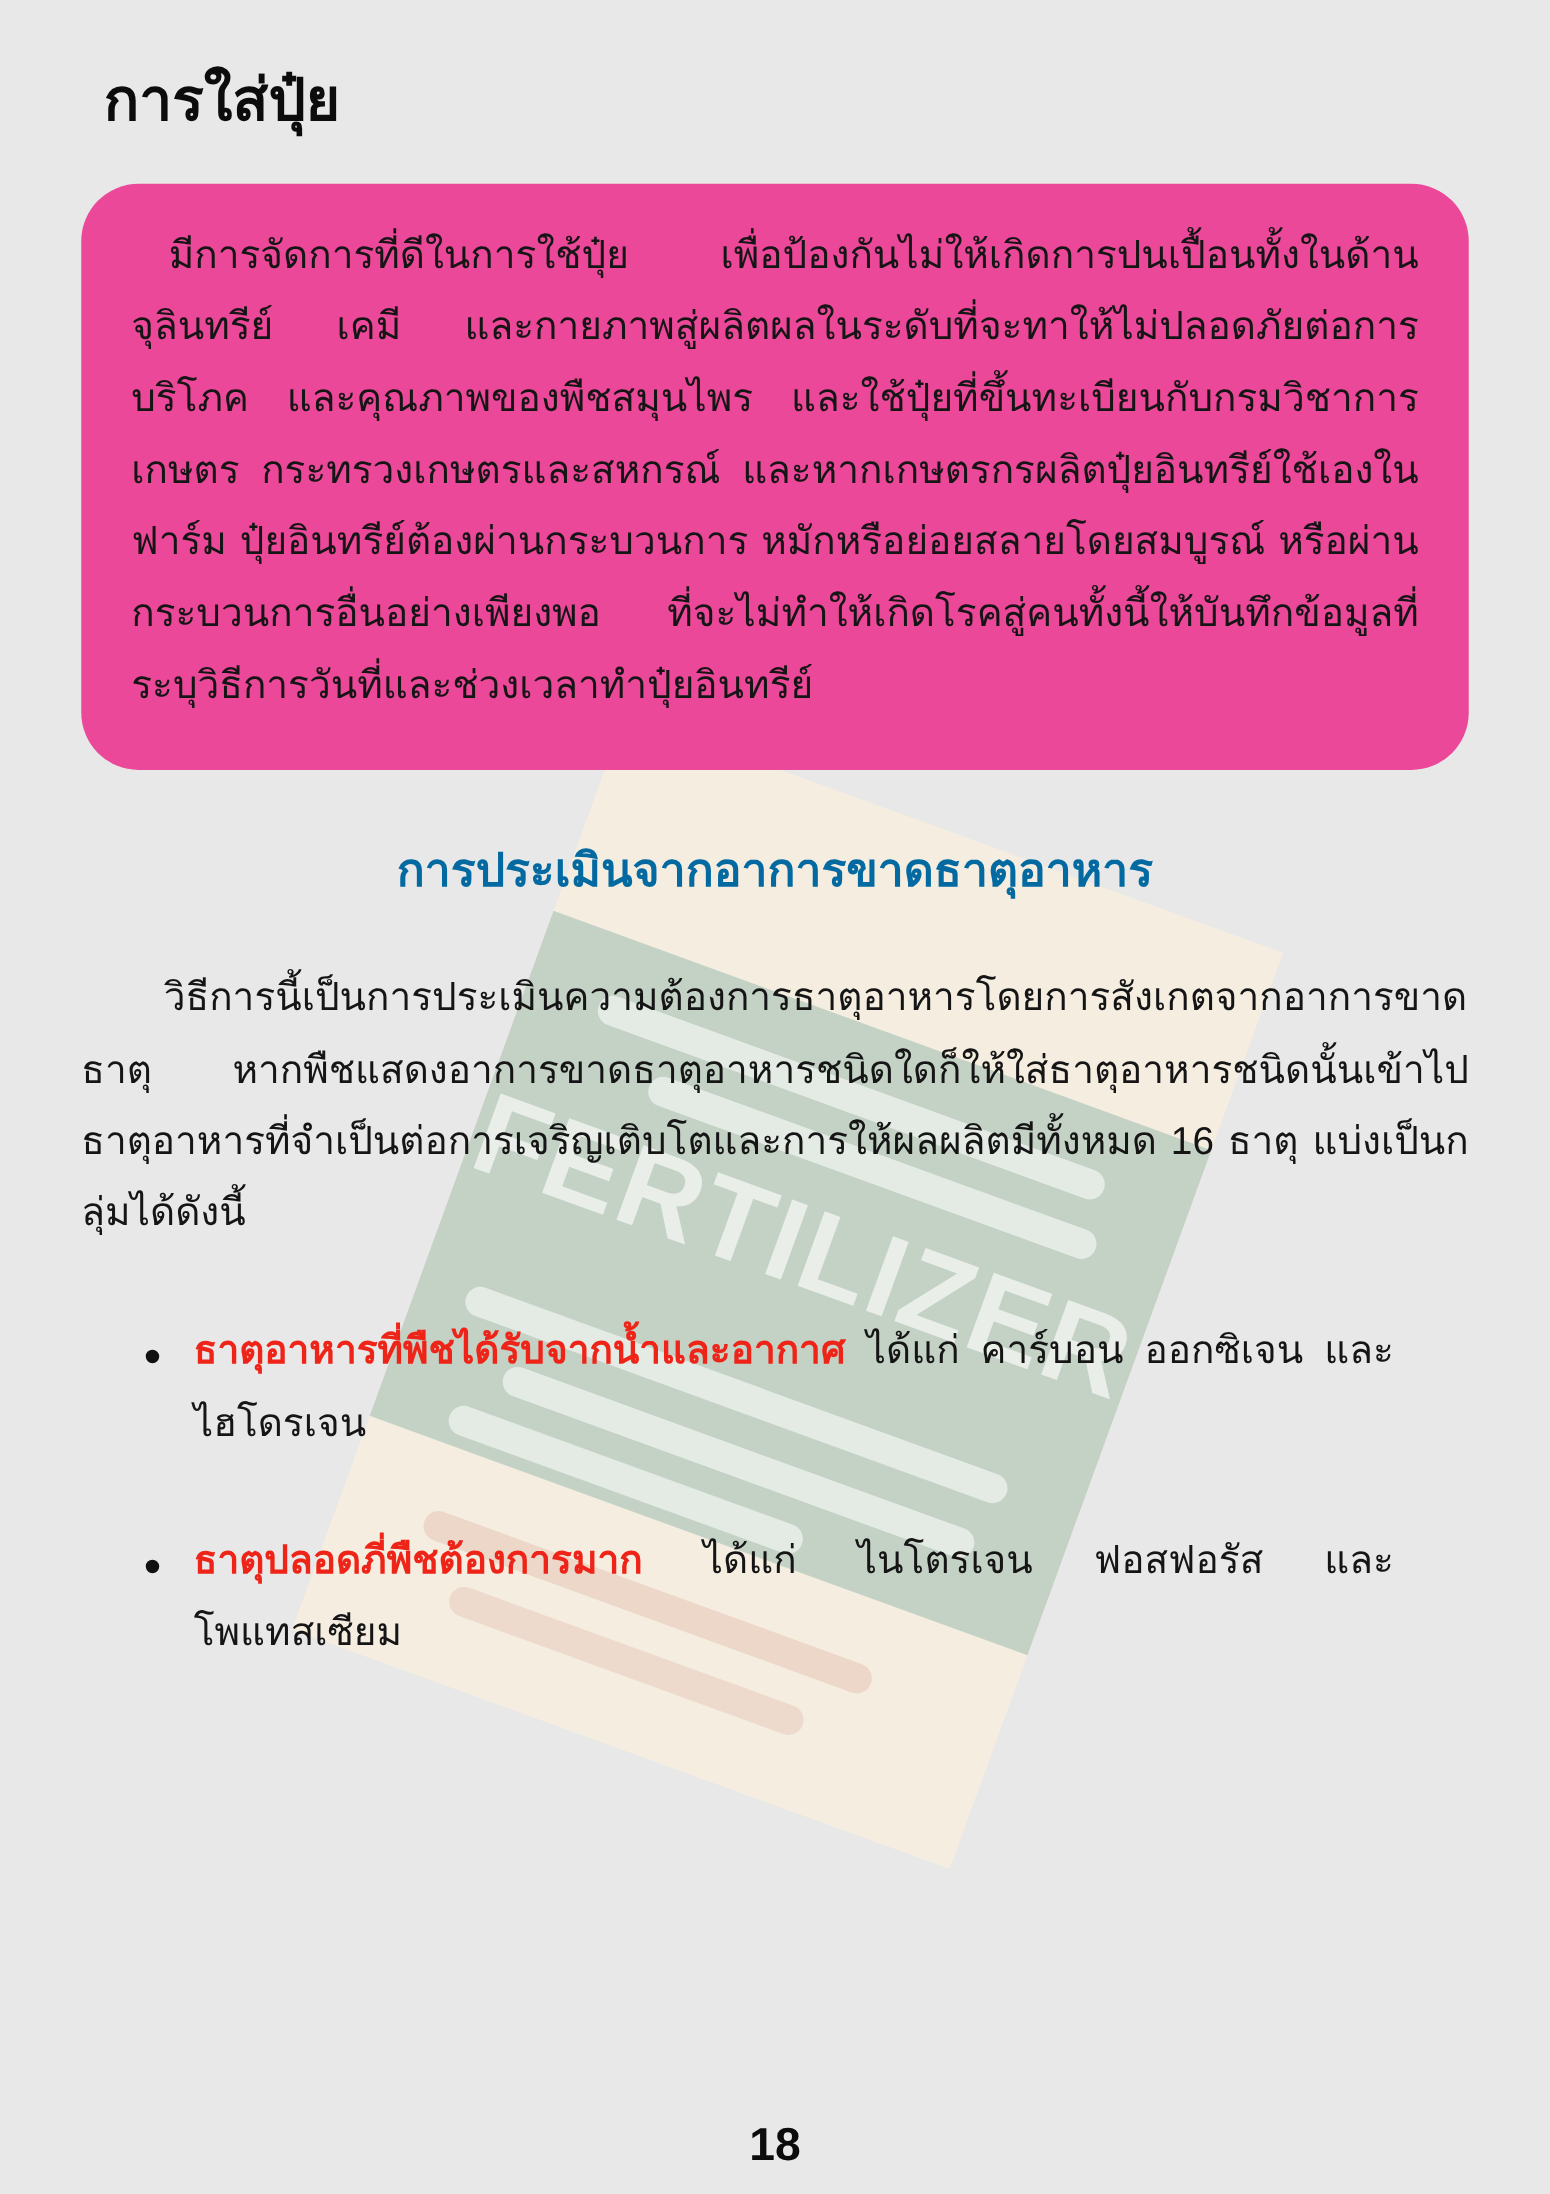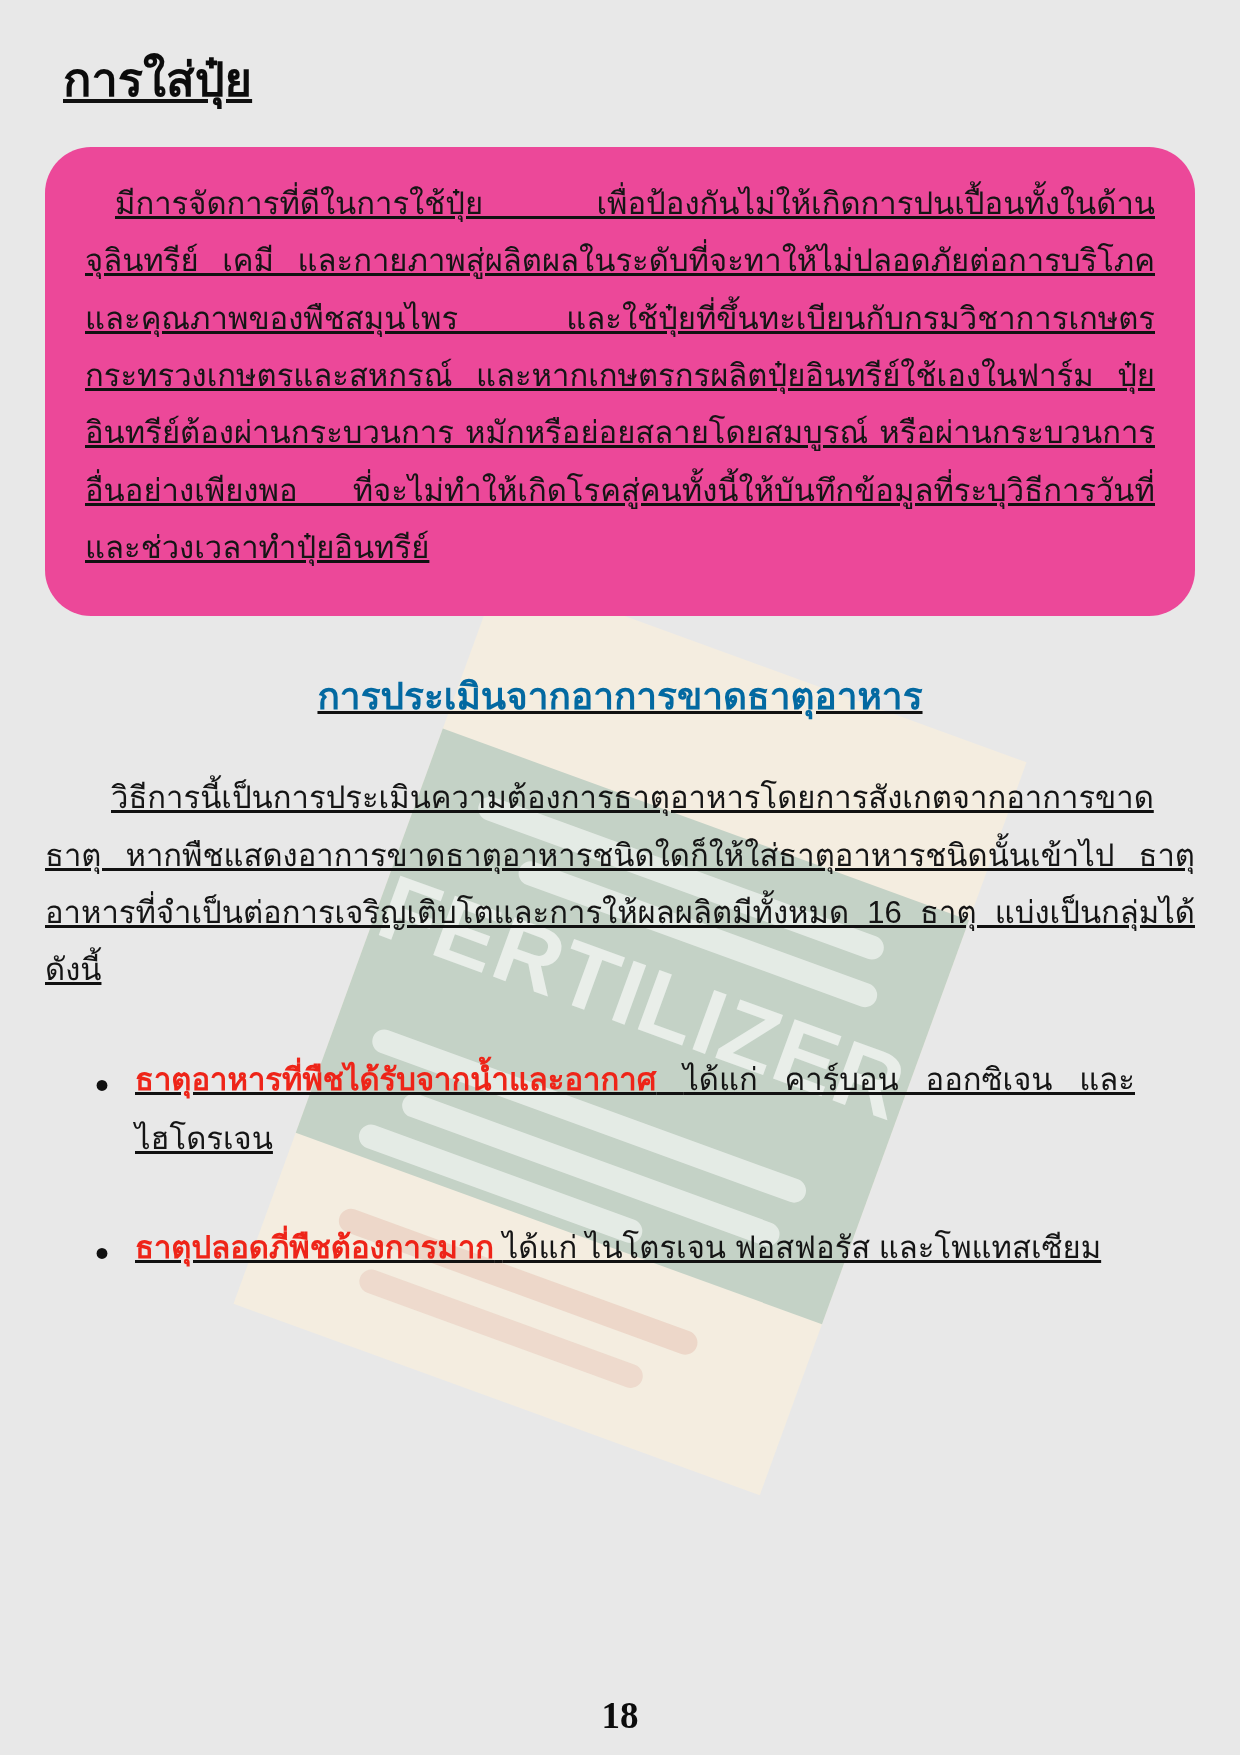--- a/index.html
+++ b/index.html
@@ -24,21 +24,21 @@
   .stripe{position:absolute;height:24px;border-radius:12px;background:rgba(255,255,255,0.55);}
   .stripe.s1{left:60px;top:215px;width:430px;}
   .stripe.s2{left:120px;top:262px;width:380px;}
   .stripe.s3{left:40px;top:470px;width:460px;}
   .stripe.s4{left:90px;top:520px;width:400px;}
   .stripe.s5{left:60px;top:564px;width:300px;}
   .stripe.p1{left:70px;top:650px;width:380px;background:rgba(232,200,185,0.6);}
   .stripe.p2{left:110px;top:700px;width:300px;background:rgba(232,200,185,0.5);}
 
   
-  .content{position:relative;z-index:2;padding:0 45px;text-decoration:underline;}
+  .content{position:relative;z-index:2;padding:0 65px;}
   .page-title{
     margin:42px 0 0 18px;font-size:47px;font-weight:800;color:#0c0c0c;
   }
   .intro-box{
     position:relative;z-index:0;margin-top:30px;background:#ec4899;
     border-radius:46px;padding:28px 40px 40px 40px;
   }
   .intro-text{
     position:relative;z-index:2;margin:0;font-size:31px;line-height:1.85;
     text-align:justify;text-indent:30px;color:#151515;
@@ -57,21 +57,21 @@
     position:relative;margin:0 60px 50px 0;font-size:31px;line-height:1.9;
     text-align:justify;color:#151515;
   }
   .bullet-item::before{
     content:"\2022";position:absolute;left:-40px;top:-4px;
     font-size:40px;color:#111;
   }
   .bullet-lead{color:#ee2418;font-weight:800;}
   .page-number{
     position:absolute;left:0;bottom:18px;width:100%;text-align:center;
-    font-size:37px;font-weight:800;color:#0c0c0c;z-index:2;font-family:Liberation Serif, serif;
+    font-size:37px;font-weight:800;color:#0c0c0c;z-index:2;
   }
 </style>
 </head>
 <body>
 
 <div class="bag">
   <div class="bag-cream"></div>
   <div class="bag-green"></div>
   <div class="stripe s1"></div>
   <div class="stripe s2"></div>

